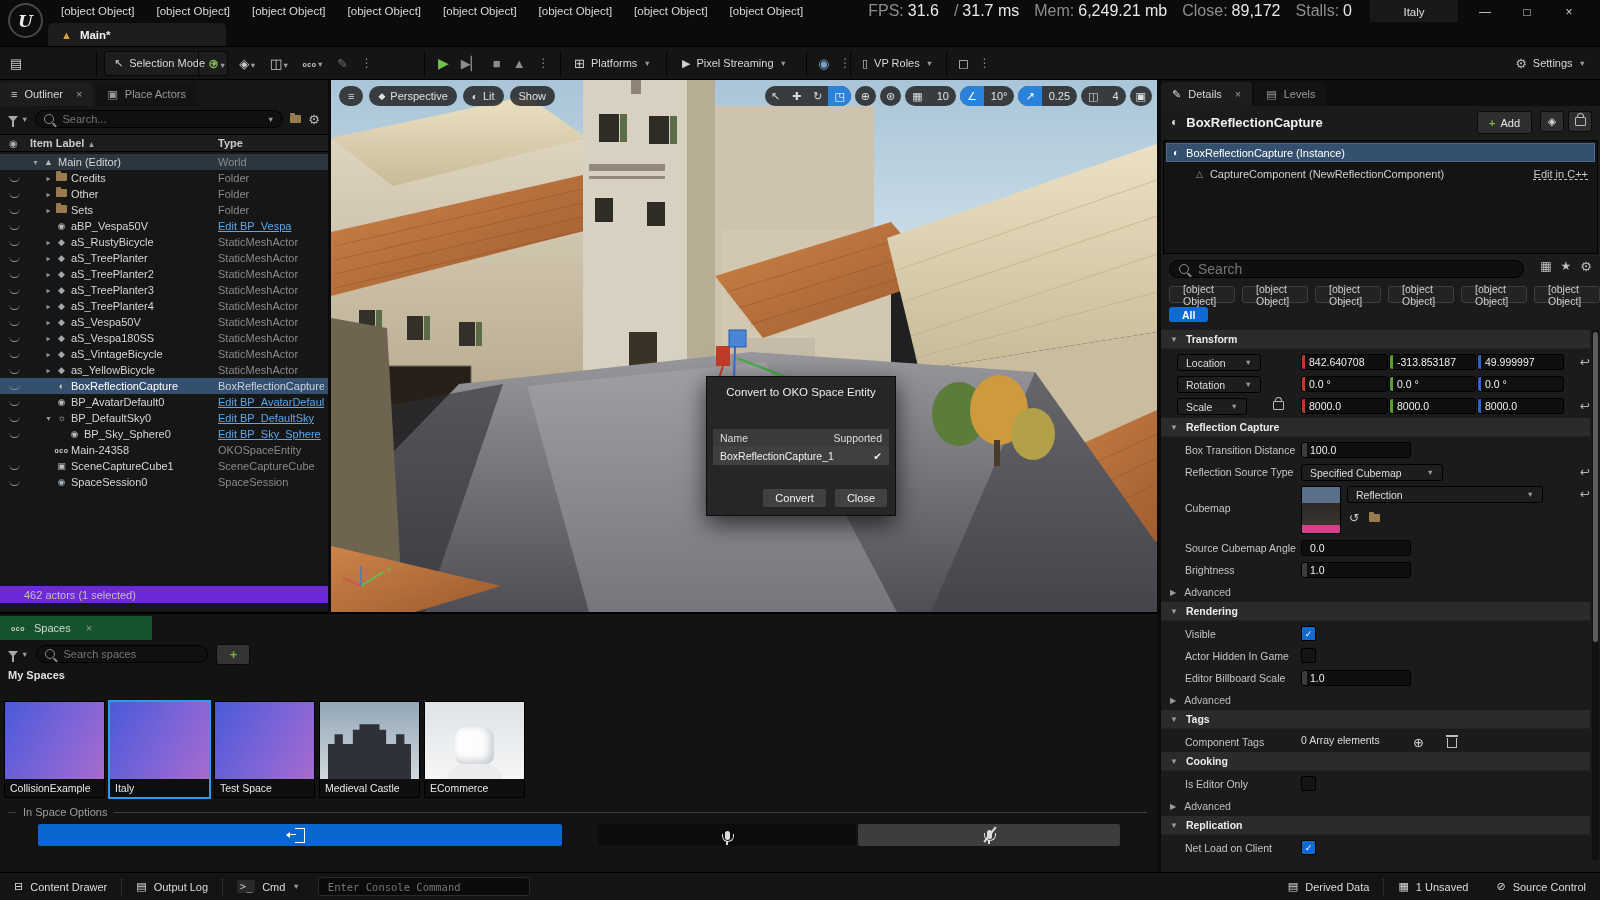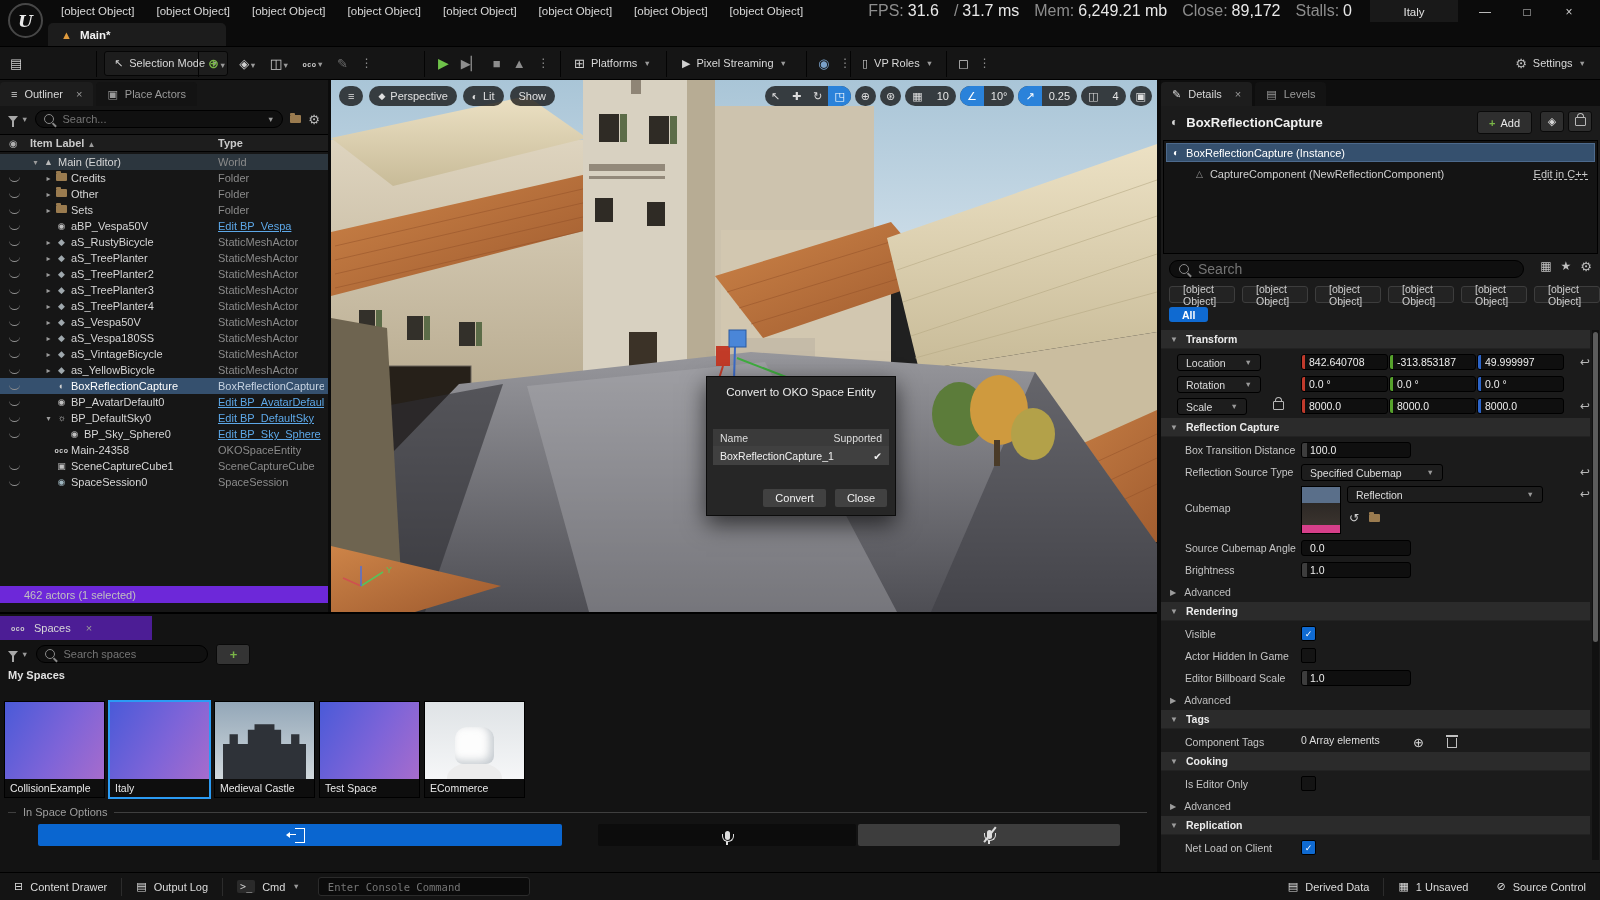--- a/index.html
+++ b/index.html
@@ -127,21 +127,21 @@
   .cm-dd{position:absolute;left:186px;top:2px;width:196px}
   .cm-icons{position:absolute;left:188px;top:27px;display:flex;gap:10px;color:#cfcfcf;font-size:12px}
   .minilock{width:9px;height:7px;border:1.5px solid #b8b8b8;border-radius:1px;position:relative;display:inline-block}
   .minilock::before{content:"";position:absolute;left:1px;top:-5px;width:5px;height:4px;border:1.5px solid #b8b8b8;border-bottom:none;border-radius:4px 4px 0 0}
   .icon-trash{width:8px;height:9px;border:1px solid #c0c0c0;border-top:none;border-radius:0 0 1px 1px;position:relative;display:inline-block}
   .icon-trash::before{content:"";position:absolute;left:-2px;top:-3px;width:12px;height:1.5px;background:#c0c0c0}
   .dt-scroll{position:absolute;right:1px;top:250px;height:530px;width:7px;background:#111}
   .dt-thumb{position:absolute;top:2px;left:1px;width:5px;height:310px;background:#5c5c5c;border-radius:3px}
   
   .spaces{left:0;top:612px;width:1157px;height:260px;background:#131313;border-top:2px solid #000;box-sizing:border-box}
-  .sp-tab{position:absolute;left:0;top:2px;width:152px;height:24px;background:#4c1d95;display:flex;align-items:center;gap:9px;padding-left:11px;box-sizing:border-box}
+  .sp-tab{position:absolute;left:0;top:2px;width:152px;height:24px;background:#14532d;display:flex;align-items:center;gap:9px;padding-left:11px;box-sizing:border-box}
   .sp-search-row{position:absolute;left:0;top:30px;height:20px;display:flex;align-items:center;gap:8px;padding-left:8px}
   .sp-search-row .srch{width:172px}
   .plus-btn{width:32px;height:19px;background:#343434;border:1px solid #0a0a0a;border-radius:3px;display:flex;align-items:center;justify-content:center;color:#7ab648;font-weight:bold;font-size:13px}
   .my-spaces{position:absolute;left:8px;top:55px;font-weight:bold;color:#e0e0e0}
   .cards{position:absolute;left:4px;top:87px;display:flex;gap:4px}
   .sp-card{width:101px;height:97px;background:#0e0e0e;border:1px solid #000;box-sizing:border-box;position:relative}
   .sp-card.m-sel{outline:2px solid #2b9bf4;outline-offset:-1px}
   .sp-thumb{position:absolute;top:0;left:0;right:0;height:79px;background:linear-gradient(120deg,#4a5ad8 0%,#7e64d8 55%,#a76ccc 100%);overflow:hidden}
   .sp-label{position:absolute;bottom:0;left:0;right:0;height:18px;background:#0e0e0e;color:#e8e8e8;font-size:10.5px;padding:3px 5px 0;box-sizing:border-box;white-space:nowrap;overflow:hidden}
   .castle-shape,.eco-base,.eco-obj{display:none}
@@ -917,35 +917,35 @@
         </div>
         <div class="sp-card m-sel">
           <div class="sp-thumb thumb-gradient">
             
             
             
           </div>
           <div class="sp-label">Italy</div>
         </div>
         <div class="sp-card">
-          <div class="sp-thumb thumb-castle">
-            <div class="castle-shape"></div>
-
-          </div>
-          <div class="sp-label">Medieval Castle</div>
-        </div>
-        <div class="sp-card">
           <div class="sp-thumb thumb-gradient">
             
             
             
           </div>
           <div class="sp-label">Test Space</div>
         </div>
         <div class="sp-card">
+          <div class="sp-thumb thumb-castle">
+            <div class="castle-shape"></div>
+
+          </div>
+          <div class="sp-label">Medieval Castle</div>
+        </div>
+        <div class="sp-card">
           <div class="sp-thumb thumb-ecommerce">
 
             <div class="eco-base"></div>
             <div class="eco-obj"></div>
           </div>
           <div class="sp-label">ECommerce</div>
         </div>
       </div>
     <div class="sp-sep-line"></div>
     <div class="sp-sep-label">In Space Options</div>

